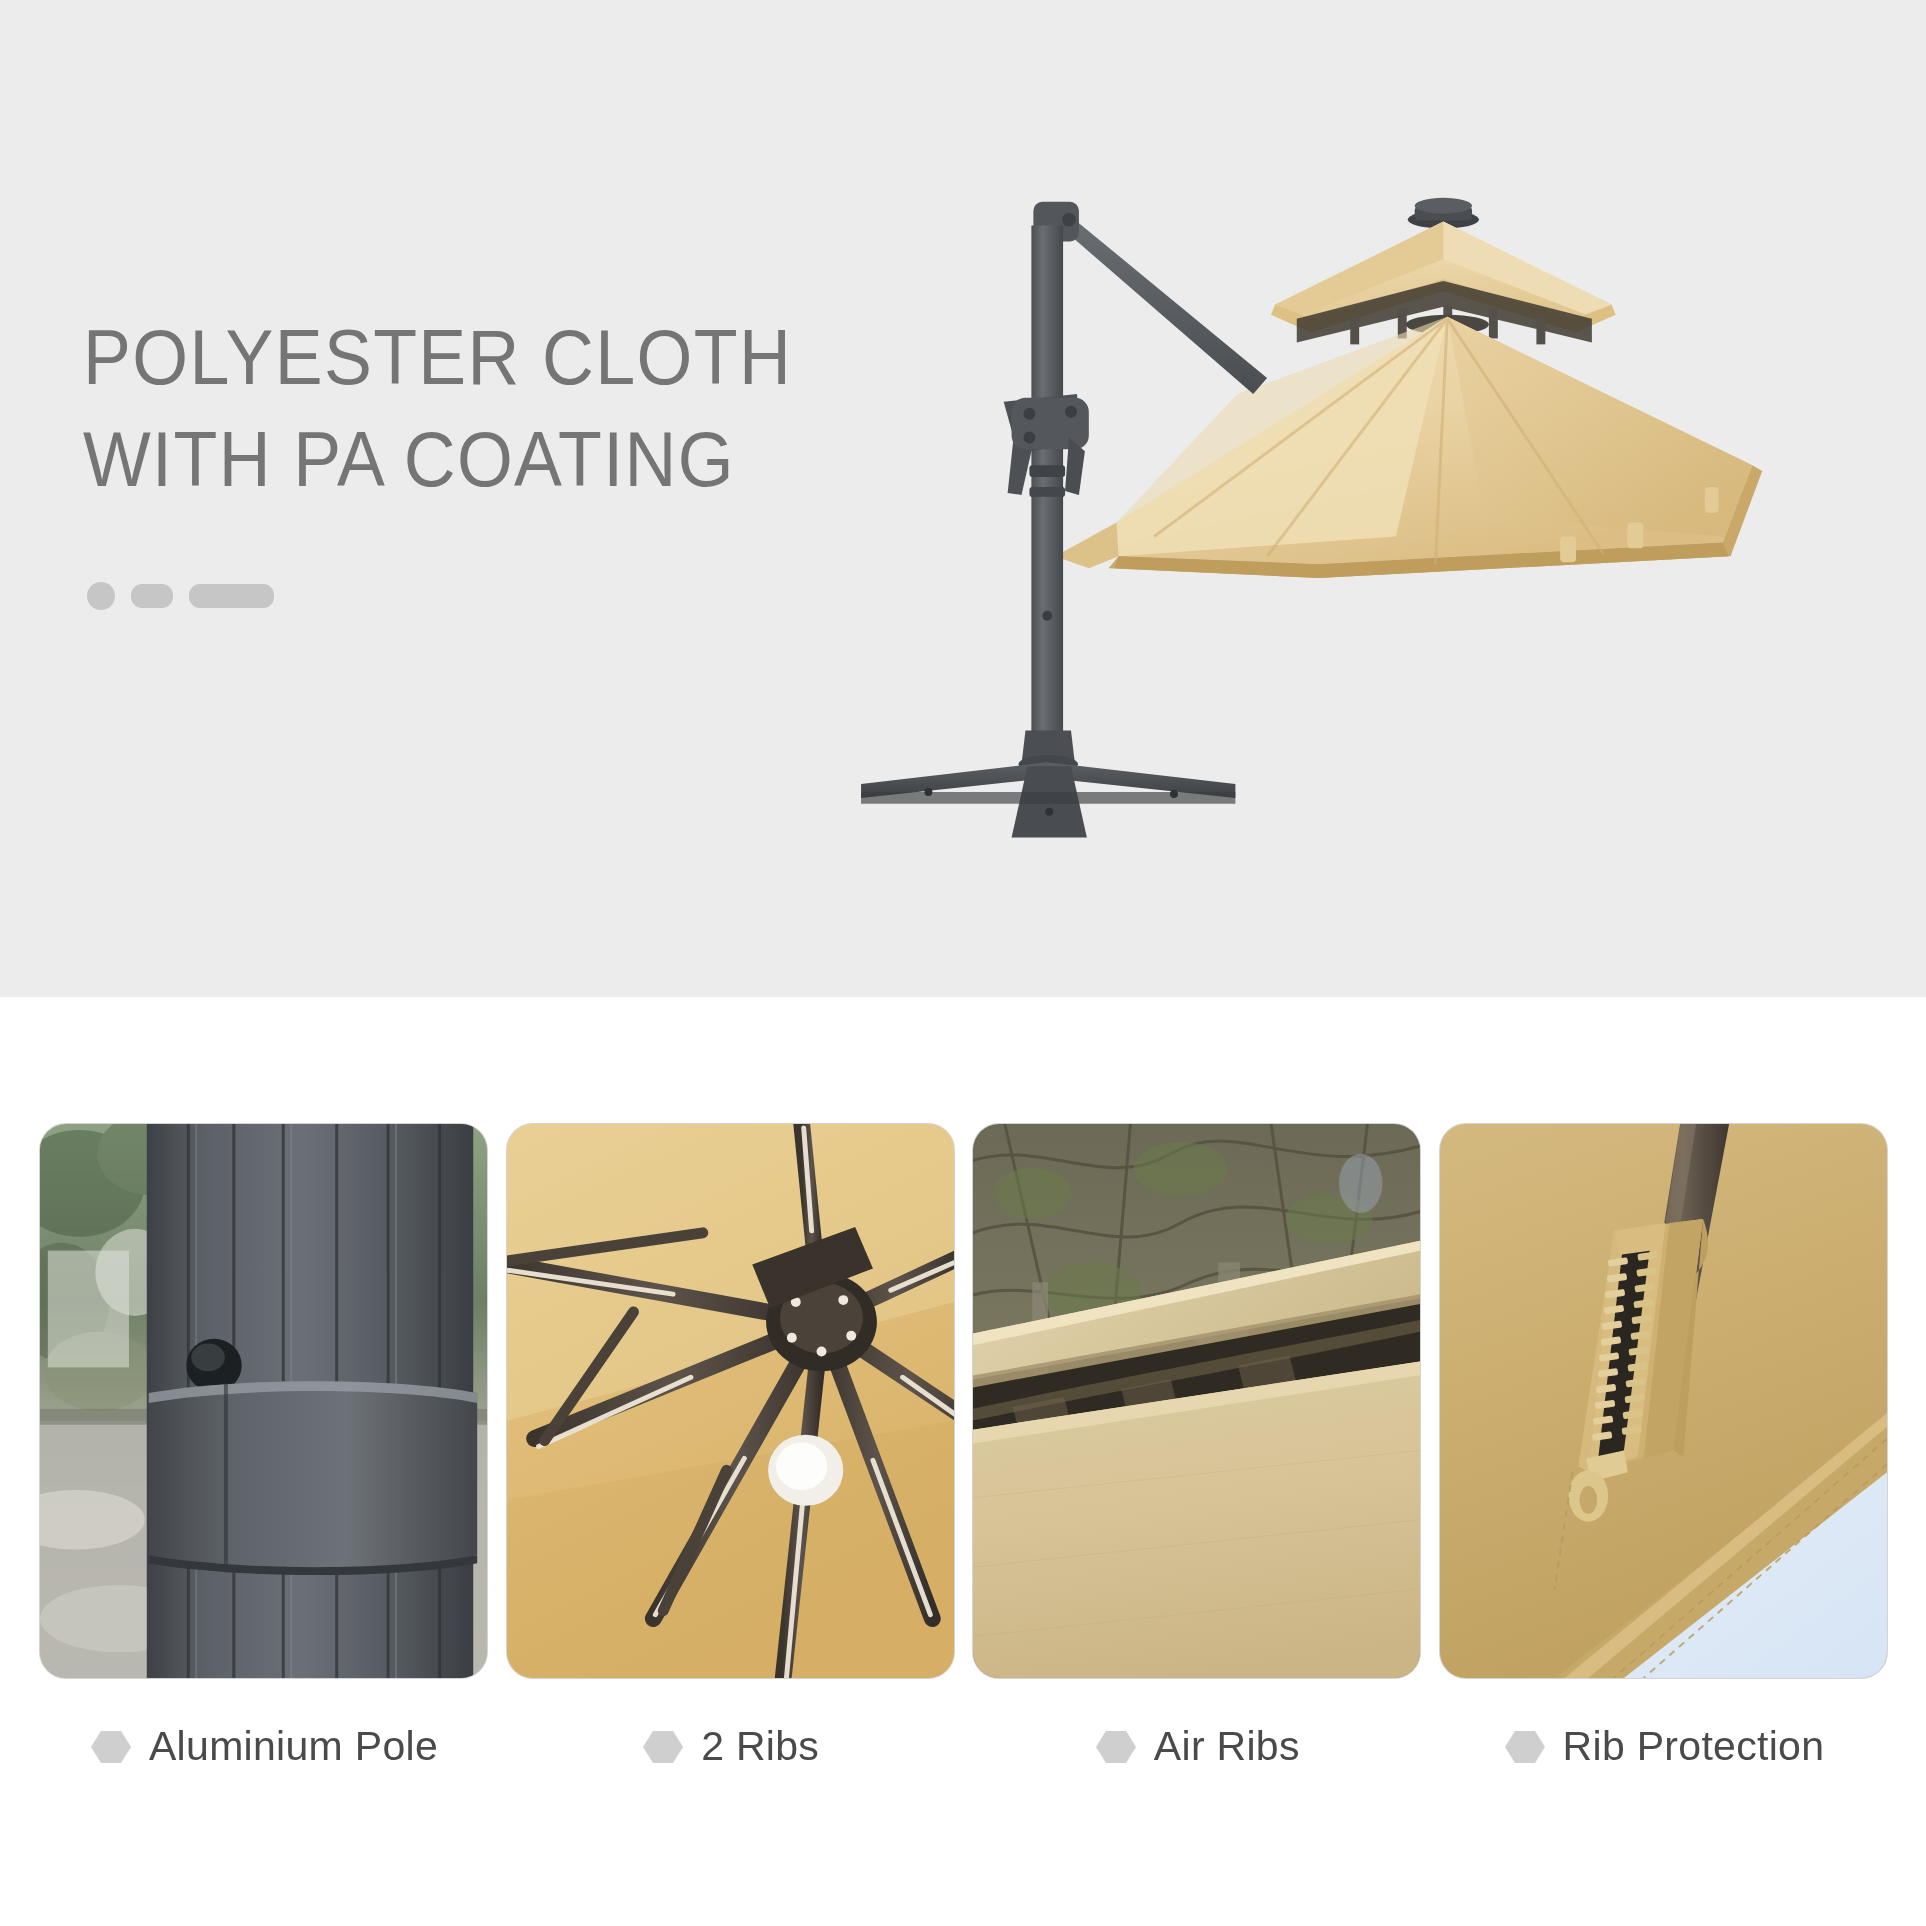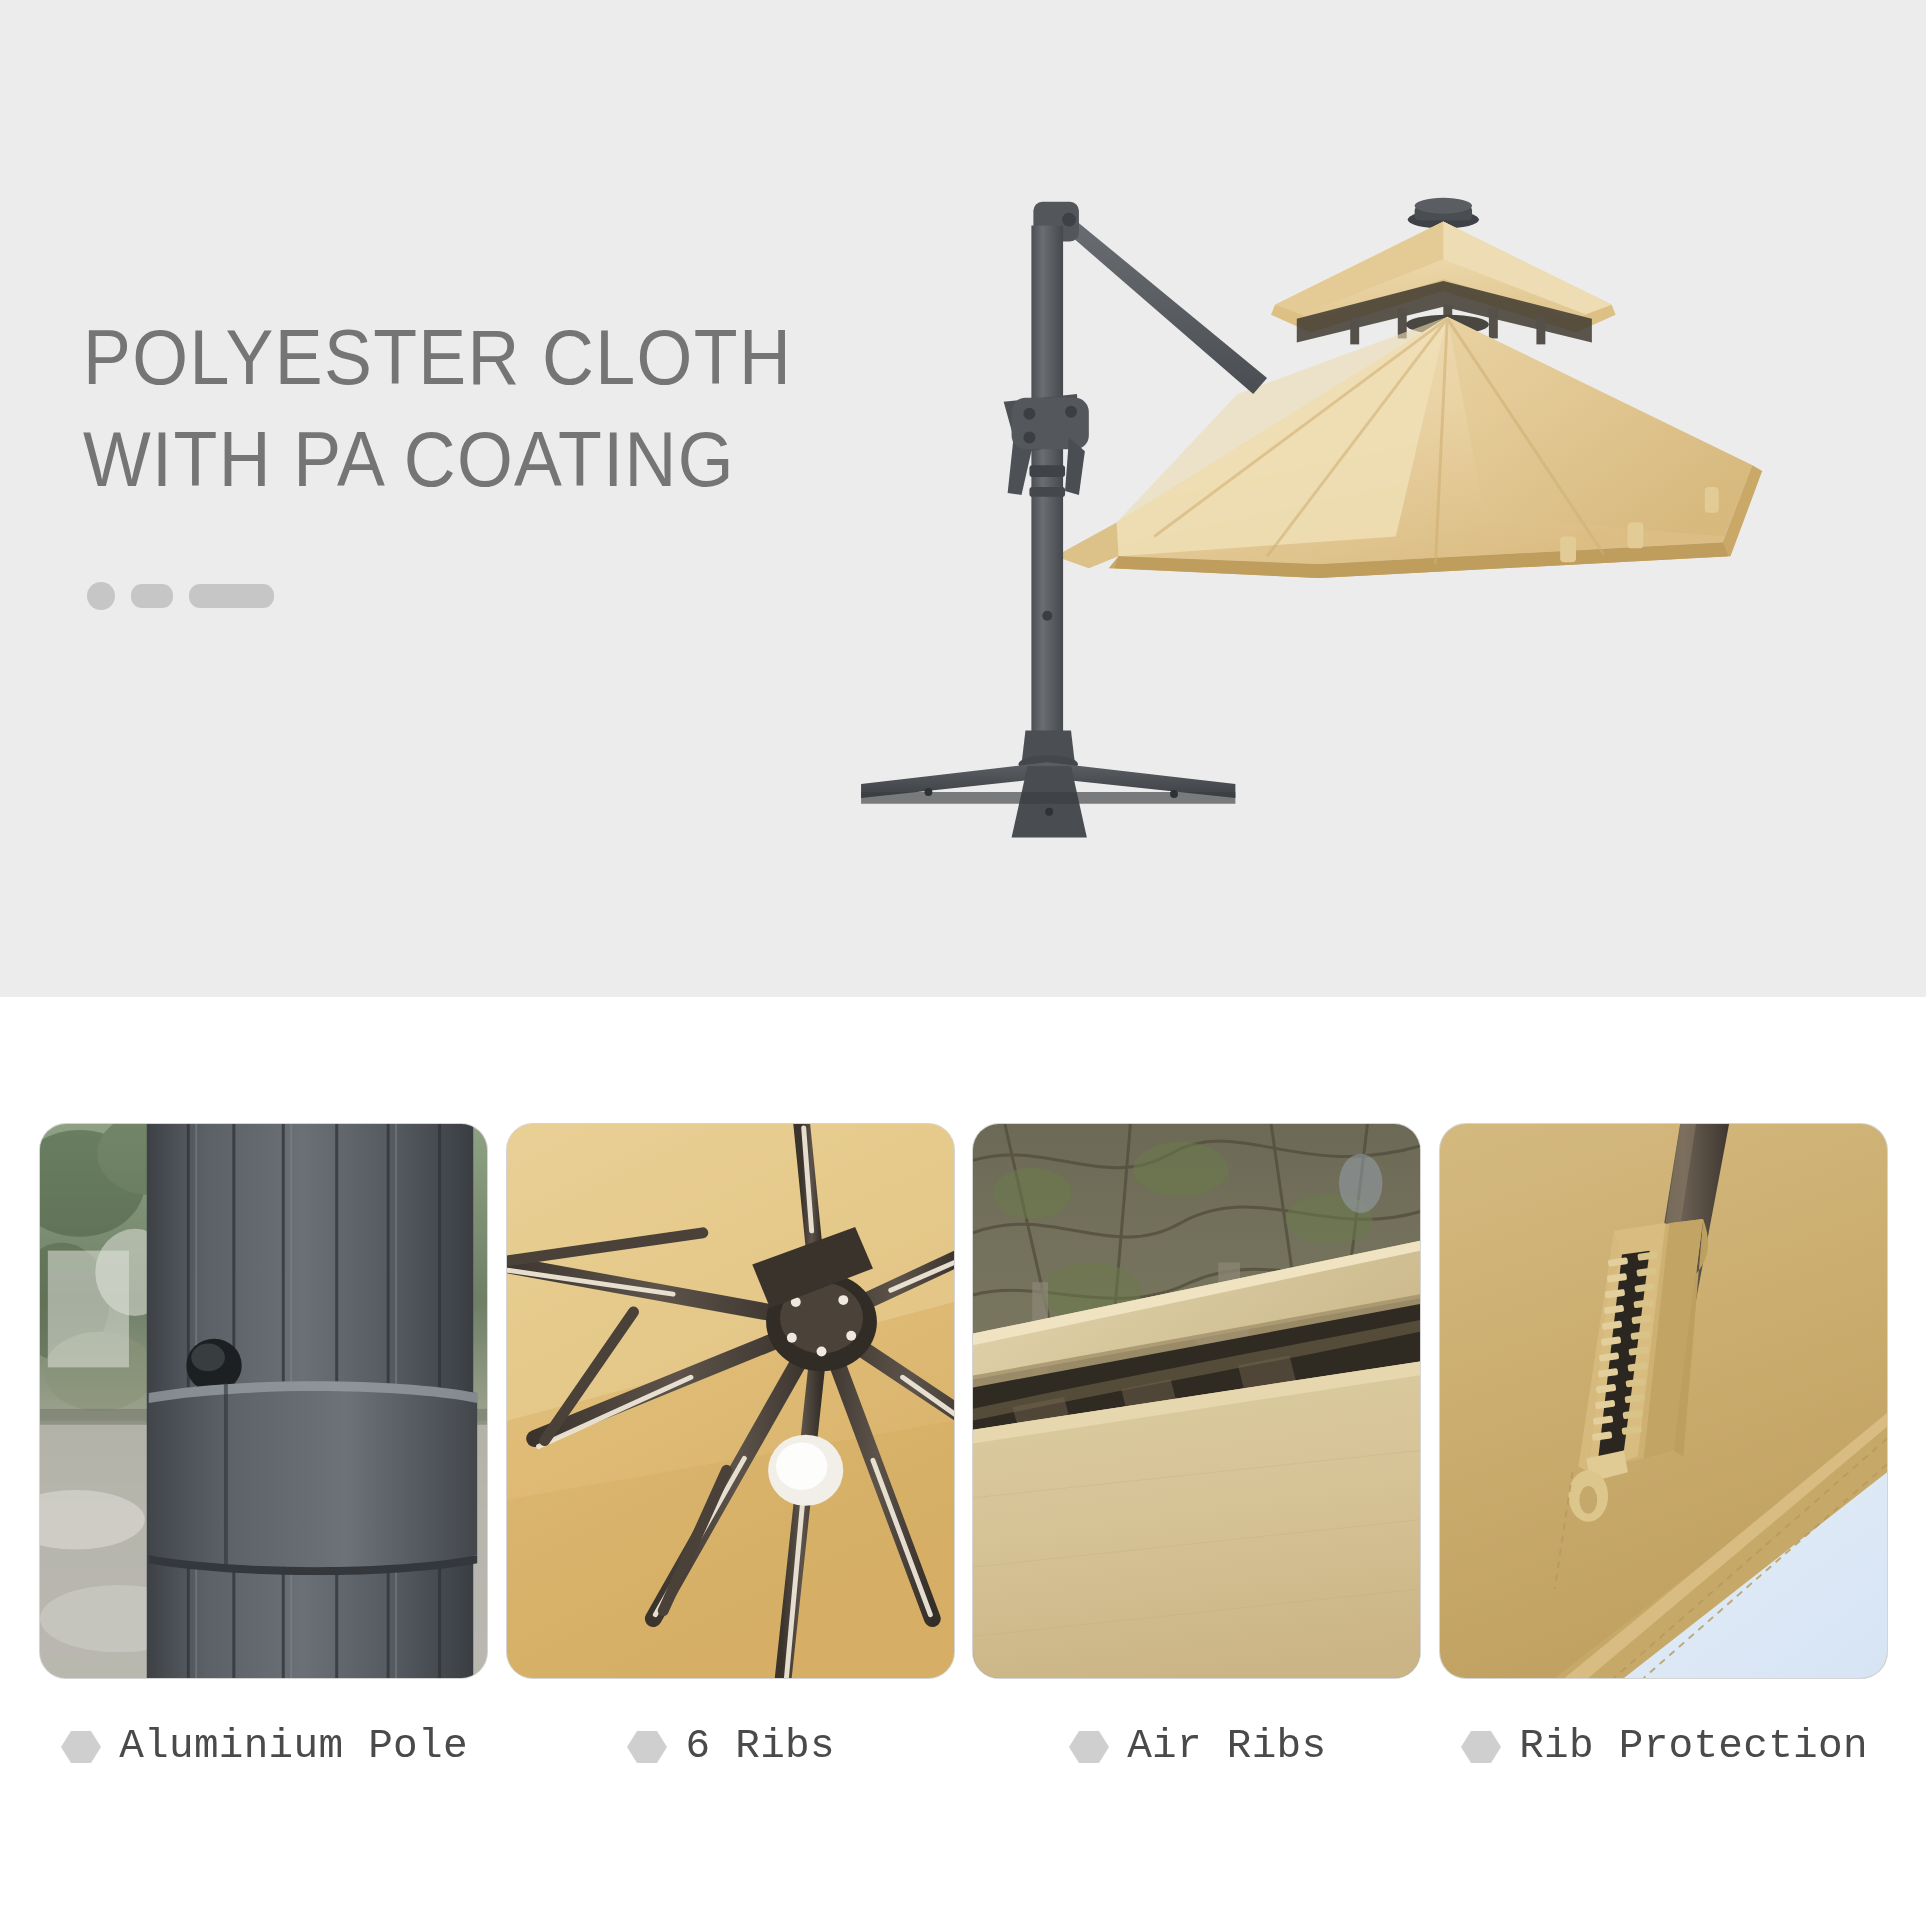--- a/index.html
+++ b/index.html
@@ -53,21 +53,21 @@
     box-shadow:0 0 0 1px rgba(160,160,160,.45);
   }
   .thumb .art{position:absolute;inset:0;}
   .thumb .art svg{display:block;width:100%;height:100%;}
 
   .captions{
     position:absolute;left:40px;top:705px;width:1847px;height:89px;
     display:flex;justify-content:space-between;
   }
   .caption{
-    width:447px;height:89px;display:flex;align-items:center;justify-content:center;font-family:Liberation Mono, monospace;
+    width:447px;height:89px;display:flex;align-items:center;justify-content:center;
   }
   .hexbox{width:44px;height:44px;flex:0 0 44px;margin-right:16px;display:block;}
   .hexbox svg{display:block;width:44px;height:44px;}
   .caption-label{
     color:#4a4a4a;font-size:41px;line-height:1;letter-spacing:0.3px;white-space:nowrap;
   }
 </style>
 </head>
 <body>
 
@@ -495,21 +495,21 @@
         </span>
         <span class="caption-label">Aluminium Pole</span>
       </div>
 
       <div class="caption">
         <span class="hexbox">
           <svg viewBox="0 0 44 44" xmlns="http://www.w3.org/2000/svg">
               <polygon points="12,6 32,6 42,22 32,38 12,38 2,22" fill="#cfcfcf"></polygon>
             </svg>
         </span>
-        <span class="caption-label">6 Ribs</span>
+        <span class="caption-label">2 Ribs</span>
       </div>
 
       <div class="caption">
         <span class="hexbox">
           <svg viewBox="0 0 44 44" xmlns="http://www.w3.org/2000/svg">
               <polygon points="12,6 32,6 42,22 32,38 12,38 2,22" fill="#cfcfcf"></polygon>
             </svg>
         </span>
         <span class="caption-label">Air Ribs</span>
       </div>

